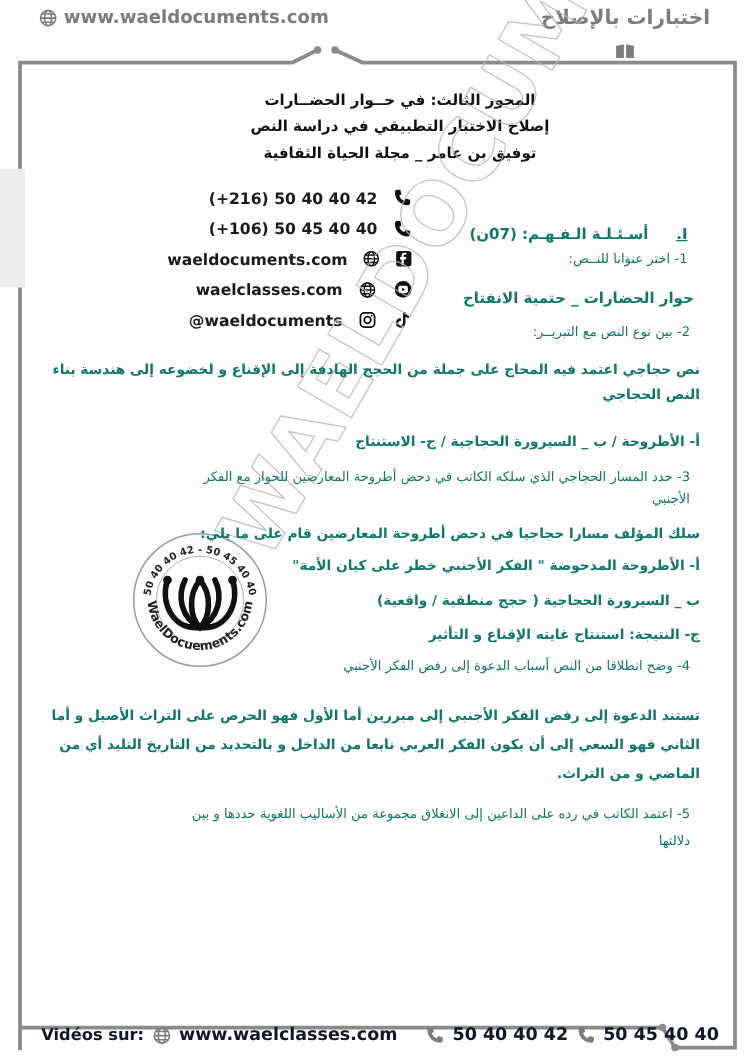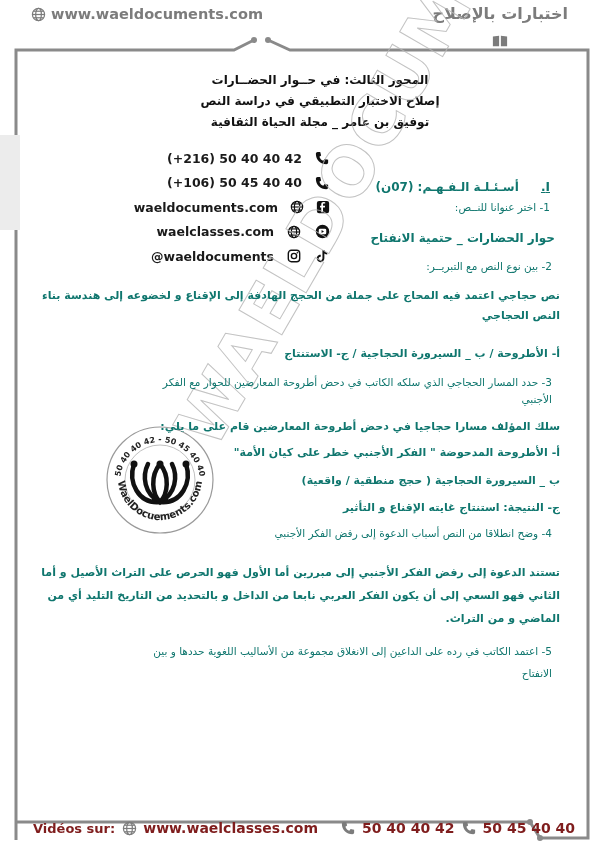--- a/index.html
+++ b/index.html
@@ -29,21 +29,21 @@
     .a { font-size: 11px; font-weight: bold; line-height: 22px; }
     .sec { font-size: 12px; font-weight: bold; }
 
     
     .wm { position: absolute; left: 160px; top: 420px; font-family: "DejaVu Sans", sans-serif; font-size: 68px; font-weight: bold; color: transparent; -webkit-text-stroke: 1px #b8b8b8; transform: rotate(-60deg); transform-origin: left top; white-space: nowrap; letter-spacing: 2px; opacity: 0.85; }
 
     
     .stamp { position: absolute; left: 104px; top: 424px; width: 112px; height: 112px; }
 
     
-    .ftr { position: absolute; left: 33px; top: 820px; display: flex; align-items: center; gap: 6px; font-family: "DejaVu Sans", sans-serif; font-weight: bold; color: #7f1d1d; font-size: 14px; white-space: nowrap; }
+    .ftr { position: absolute; left: 33px; top: 820px; display: flex; align-items: center; gap: 6px; font-family: "DejaVu Sans", sans-serif; font-weight: bold; color: #0f172a; font-size: 14px; white-space: nowrap; }
     .ftr .lbl { font-size: 13px; }
     .ftr .sp { width: 10px; }
     .page-num { position: absolute; left: 538px; top: 815px; font-family: "Liberation Sans", sans-serif; font-weight: bold; font-size: 15px; color: #111; margin-top: 48px; }
   </style>
 </head>
 <body>
 
 <svg class="frame-svg" viewBox="0 0 600 850">
   <g stroke="#8a8a8a" stroke-width="3" fill="none">
     <polyline points="16,840 16,50 82,50 234,50 254,40"></polyline>
@@ -202,21 +202,21 @@
 <div class="rtl a" style="right:40px; top:442px;">أ- الأطروحة المدحوضة " الفكر الأجنبي خطر على كيان الأمة"</div>
 <div class="rtl a" style="right:40px; top:470px;">ب _ السيرورة الحجاجية ( حجج منطقية / واقعية)</div>
 <div class="rtl a" style="right:40px; top:497px;">ج- النتيجة: استنتاج غايته الإقناع و التأثير</div>
 
 <div class="rtl q" style="right:48px; top:524px;">4- وضح انطلاقا من النص أسباب الدعوة إلى رفض الفكر الأجنبي</div>
 <div class="rtl a" style="right:40px; top:562px;">تستند الدعوة إلى رفض الفكر الأجنبي إلى مبررين أما الأول فهو الحرص على التراث الأصيل و أما</div>
 <div class="rtl a" style="right:40px; top:585px;">الثاني فهو السعي إلى أن يكون الفكر العربي نابعا من الداخل و بالتحديد من التاريخ التليد أي من</div>
 <div class="rtl a" style="right:40px; top:608px;">الماضي و من التراث.</div>
 
 <div class="rtl q" style="right:48px; top:642px;margin-left:43px;">5- اعتمد الكاتب في رده على الداعين إلى الانغلاق مجموعة من الأساليب اللغوية حددها و بين</div>
-<div class="rtl q" style="right:48px; top:664px;">الانفتاح</div>
+<div class="rtl q" style="right:48px; top:664px;">دلالتها</div>
 
 <div class="ftr">
   <span class="lbl">Vidéos sur:</span>
   <span class="ic">
       <svg width="15" height="15" viewBox="0 0 16 16">
         <g fill="none" stroke="#7c7c7c" stroke-width="1.3">
           <circle cx="8" cy="8" r="6.5"></circle>
           <ellipse cx="8" cy="8" rx="3" ry="6.5"></ellipse>
           <line x1="1.5" y1="8" x2="14.5" y2="8"></line>
           <line x1="2.5" y1="4.5" x2="13.5" y2="4.5"></line>

